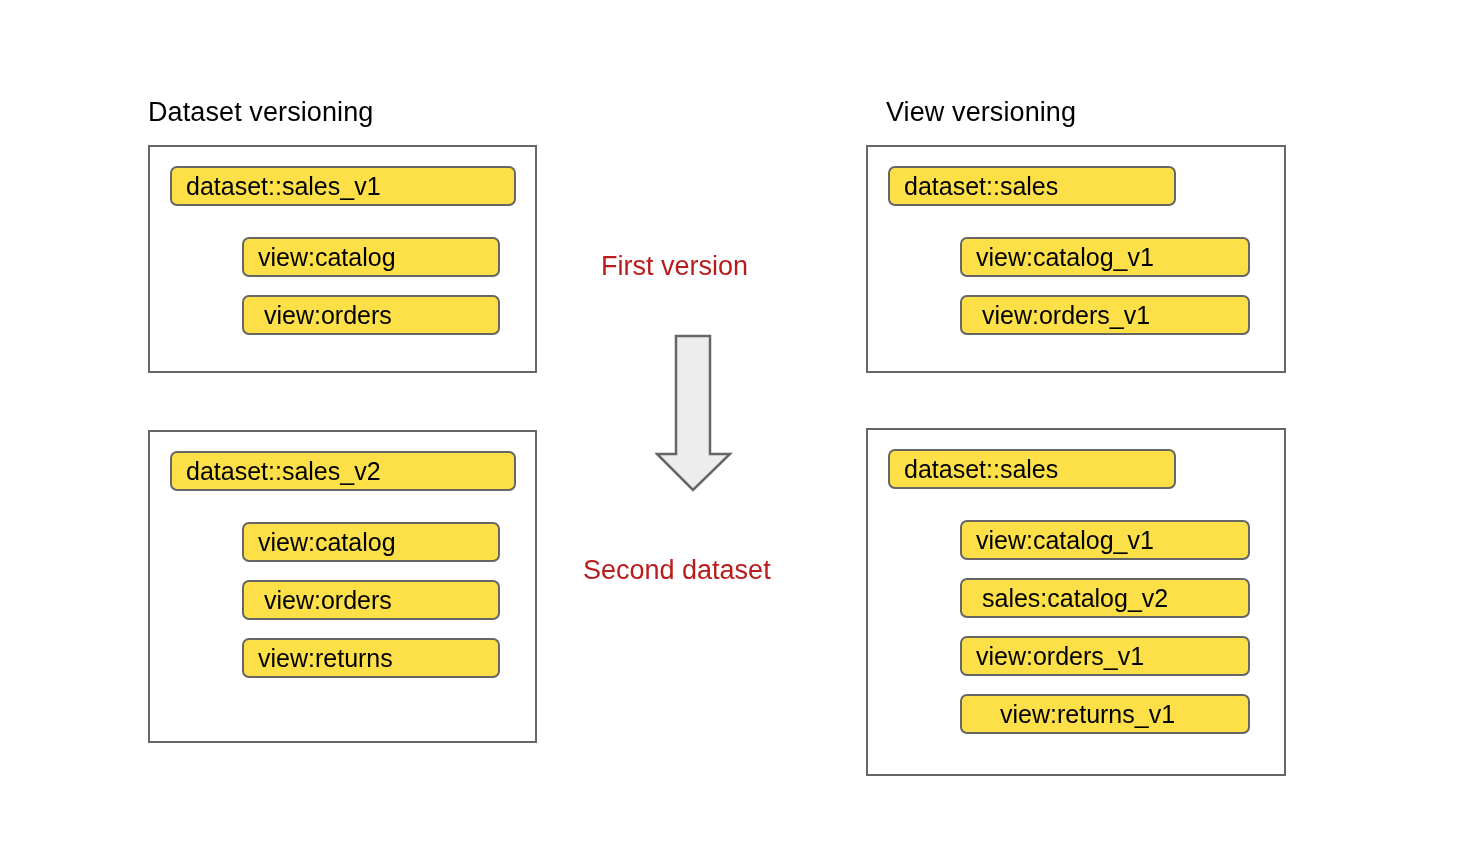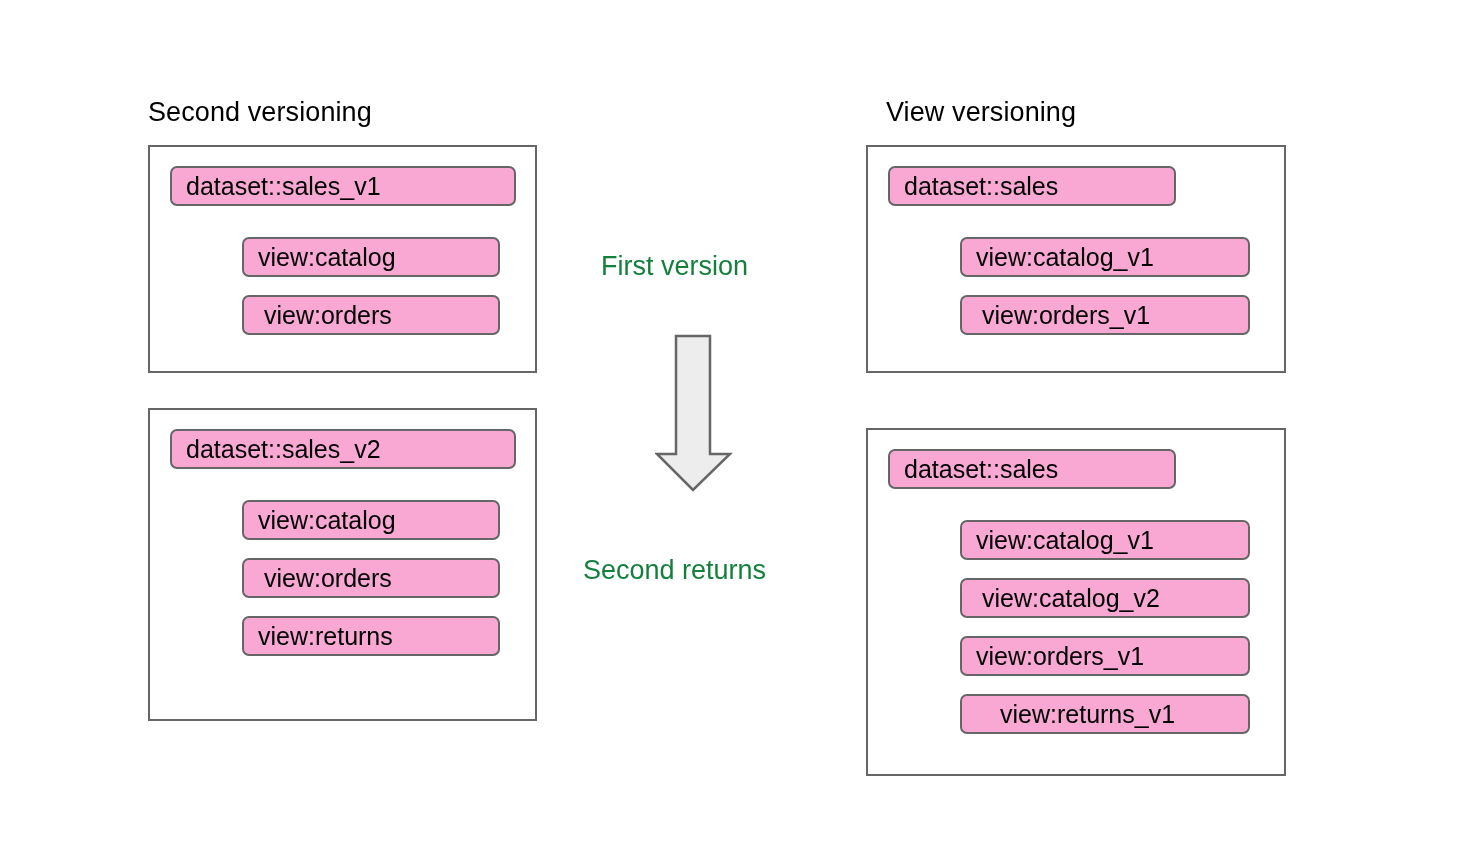--- a/index.html
+++ b/index.html
@@ -30,32 +30,32 @@
   #title-view    { left: 886px; top: 96px; }
 
   
   .group-box {
     position: absolute;
     box-sizing: border-box;
     border: 2px solid #666666;
     background: #ffffff;
   }
   #group-ds-v1 { left: 148px; top: 145px; width: 389px; height: 228px; }
-  #group-ds-v2 { left: 148px; top: 408px; width: 389px; height: 313px; }
+  #group-ds-v2 { left: 148px; top: 430px; width: 389px; height: 313px; }
   #group-vw-v1 { left: 866px; top: 145px; width: 420px; height: 228px; }
   #group-vw-v2 { left: 866px; top: 428px; width: 420px; height: 348px; }
 
   
   .pill {
     position: absolute;
     box-sizing: border-box;
     height: 40px;
     border: 2px solid #666666;
     border-radius: 7px;
-    background: #f9a8d4;
+    background: #fde047;
     display: flex;
     align-items: center;
     padding-left: 14px;
     font-size: 25px;
     line-height: 28px;
     color: #000000;
     white-space: nowrap;
   }
 
   
@@ -70,72 +70,72 @@
   .slot-0  { top: 90px; }
   .slot-1  { top: 148px; padding-left: 20px; }
   .slot-2  { top: 206px; }
   .slot-3  { top: 264px; padding-left: 38px; }
 
   
   .stage-label {
     position: absolute;
     font-size: 27px;
     line-height: 32px;
-    color: #15803d;
+    color: #b91c1c;
     white-space: nowrap;
     text-align: center;
   }
   #label-first  { left: 601px; top: 250px; }
   #label-second { left: 583px; top: 554px; }
 
   #arrow-down {
     position: absolute;
     left: 655px;
     top: 334px;
     width: 78px;
     height: 158px;
   }
 </style>
 </head>
 <body>
 
 <div id="canvas">
 
-  <div class="col-title" id="title-dataset">Second versioning</div>
+  <div class="col-title" id="title-dataset">Dataset versioning</div>
 
   <div class="group-box" id="group-ds-v1">
     <div class="pill ds-left slot-ds">dataset::sales_v1</div>
     <div class="pill view-left slot-0">view:catalog</div>
     <div class="pill view-left slot-1">view:orders</div>
   </div>
 
   <div class="group-box" id="group-ds-v2">
     <div class="pill ds-left slot-ds">dataset::sales_v2</div>
     <div class="pill view-left slot-0">view:catalog</div>
     <div class="pill view-left slot-1">view:orders</div>
     <div class="pill view-left slot-2">view:returns</div>
   </div>
 
   <div class="stage-label" id="label-first">First version</div>
 
   <svg id="arrow-down" viewBox="0 0 78 158">
     <polygon points="21,2 55,2 55,120 75,120 38,156 2,120 21,120" fill="#ededed" stroke="#666666" stroke-width="2.5" stroke-linejoin="miter"></polygon>
   </svg>
 
-  <div class="stage-label" id="label-second">Second returns</div>
+  <div class="stage-label" id="label-second">Second dataset</div>
 
   <div class="col-title" id="title-view">View versioning</div>
 
   <div class="group-box" id="group-vw-v1">
     <div class="pill ds-right slot-ds">dataset::sales</div>
     <div class="pill view-right slot-0">view:catalog_v1</div>
     <div class="pill view-right slot-1">view:orders_v1</div>
   </div>
 
   <div class="group-box" id="group-vw-v2">
     <div class="pill ds-right slot-ds">dataset::sales</div>
     <div class="pill view-right slot-0">view:catalog_v1</div>
-    <div class="pill view-right slot-1">view:catalog_v2</div>
+    <div class="pill view-right slot-1">sales:catalog_v2</div>
     <div class="pill view-right slot-2">view:orders_v1</div>
     <div class="pill view-right slot-3">view:returns_v1</div>
   </div>
 
 </div>
 
 </body></html>

